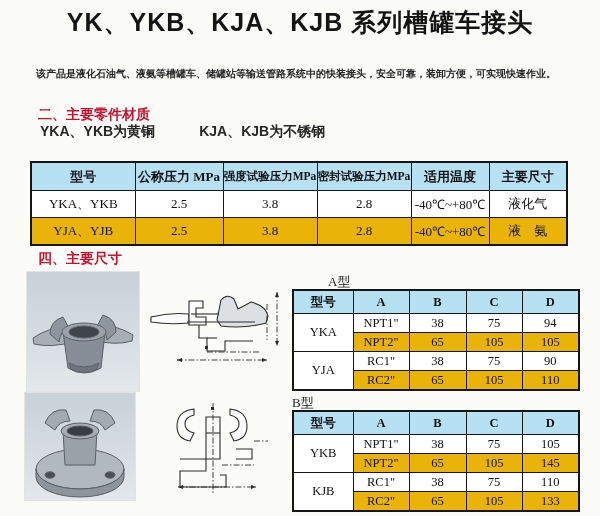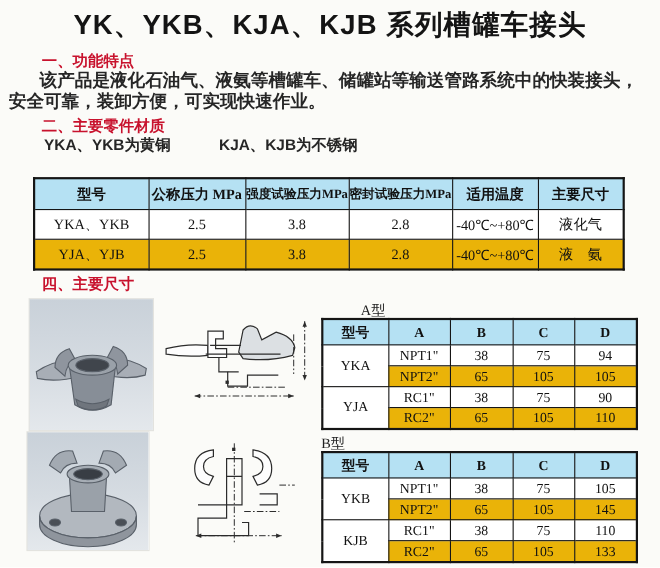--- a/index.html
+++ b/index.html
@@ -16,21 +16,21 @@
   .sec-heading {
     position:absolute; left:38px; font-size:14px; font-weight:bold;
     color:#c8122d; white-space:nowrap;
   }
   #sec1 { top:47px; }
   #sec2 { top:106px; }
   #sec3 { top:142px; }
   #sec4 { top:250px; }
   .body-text {
     position:absolute; left:8px; top:64px; width:586px; margin:0;
-    font-size:16px; font-weight:bold; color:#262626; line-height:19px;
+    font-size:10px; font-weight:bold; color:#262626; line-height:19px;
     text-indent:28px;
   }
   .materials {
     position:absolute; left:40px; top:123px; font-size:14px;
     font-weight:bold; color:#262626; white-space:nowrap;
   }
   .materials .gap { display:inline-block; width:44px; }
 
   table { border-collapse:collapse; table-layout:fixed; }
   th, td { padding:0; text-align:center; vertical-align:middle; }
@@ -81,21 +81,20 @@
   #drawB { left:158px; top:399px; width:112px; height:99px; }
   .drawing svg { display:block; width:100%; height:100%; }
 </style>
 </head>
 <body>
 
 <div class="page">
 
   <h1 class="title">YK、YKB、KJA、KJB 系列槽罐车接头</h1>
 
-  <div class="sec-heading" id="sec1">一、功能特点</div>
   <p class="body-text">该产品是液化石油气、液氨等槽罐车、储罐站等输送管路系统中的快装接头，安全可靠，装卸方便，可实现快速作业。</p>
 
   <div class="sec-heading" id="sec2">二、主要零件材质</div>
   <div class="materials">
     <span>YKA、YKB为黄铜</span><span class="gap"></span><span>KJA、KJB为不锈钢</span>
   </div>
 
 
   <table class="perf-table">
     <colgroup>

